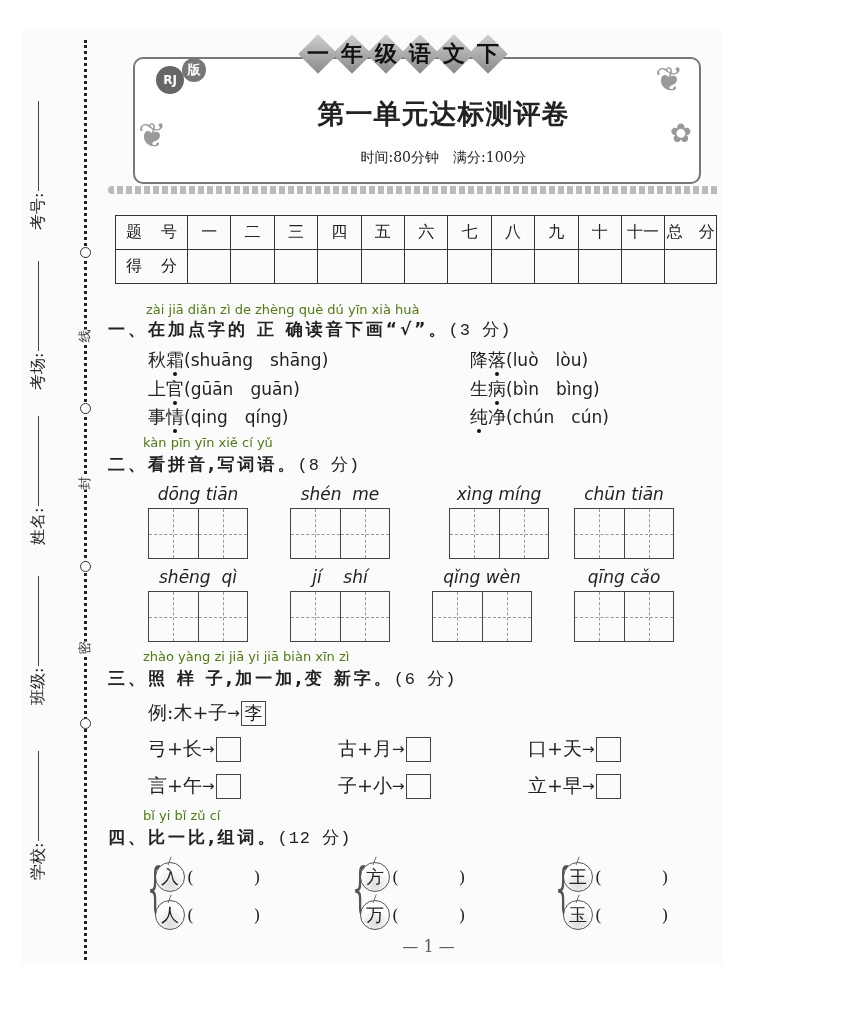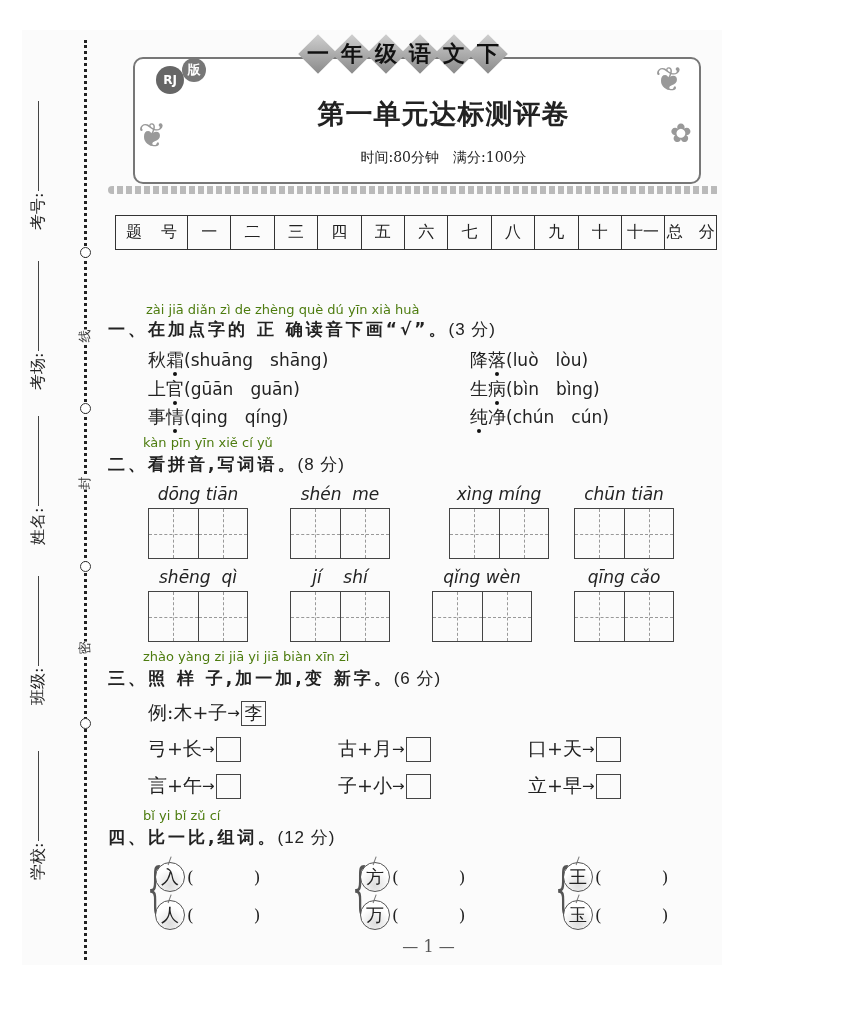--- a/index.html
+++ b/index.html
@@ -31,21 +31,21 @@
           background: repeating-linear-gradient(90deg, #aaa 0 6px, transparent 6px 9px); border-radius: 4px; opacity: .8; }
 
   
   table.score { position: absolute; left: 115px; top: 215px; border-collapse: collapse; font-size: 16px; }
   table.score td { border: 1px solid #333; height: 34px; width: 43.4px; text-align: center; }
   table.score td.lbl { width: 72px; text-align: justify; text-align-last: justify; padding: 0 10px; }
 
   
   .pinyin-tiny { position: absolute; font-family: "DejaVu Sans", sans-serif; font-size: 13px; color: #4d7c0f; white-space: nowrap; }
   .sec-title { position: absolute; left: 108px; font-family: "DejaVu Sans", sans-serif; font-size: 17px; font-weight: bold; white-space: nowrap; letter-spacing: 3px; }
-  .sec-title .pts { font-family: Liberation Sans, sans-serif; font-weight: normal; letter-spacing: 1px; }
+  .sec-title .pts { font-family: Liberation Mono, monospace; font-weight: normal; letter-spacing: 1px; }
 
   .q1-item { position: absolute; font-size: 18px; white-space: nowrap; }
   .q1-item .py { font-family: "DejaVu Sans", sans-serif; font-size: 17px; }
   .q1-item .dotted { position: relative; }
   .q1-item .dotted::after { content: ""; position: absolute; left: 50%; bottom: -6px; width: 4px; height: 4px; margin-left: -2px; background: #111; border-radius: 50%; }
 
   .word { position: absolute; width: 100px; }
   .word .py { font-family: "DejaVu Sans", sans-serif; font-size: 17px; text-align: center; height: 24px; white-space: pre; font-style: italic; }
   .tian-grid { display: flex; border: 1.5px solid #444; height: 51px; }
   .tian-cell { flex: 1; position: relative; }
@@ -147,20 +147,35 @@
     <td>四</td>
     <td>五</td>
     <td>六</td>
     <td>七</td>
     <td>八</td>
     <td>九</td>
     <td>十</td>
     <td>十一</td>
     <td style="width:52px">总　分</td>
   </tr>
+  <tr>
+    <td class="lbl">得分</td>
+    <td></td>
+        <td></td>
+    <td></td>
+        <td></td>
+    <td></td>
+        <td></td>
+    <td></td>
+        <td></td>
+    <td></td>
+        <td></td>
+    <td></td>
+        <td></td>
+  </tr>
 </tbody>
   </table>
 
 <div class="pinyin-tiny" style="left:146px;top:302px">zài jiā diǎn zì  de zhèng què dú yīn xià huà</div>
 <div class="sec-title" style="top:318px"><span>一、在加点字的 正 确读音下画“√”。</span><span class="pts">(3 分)</span></div>
 
 <div class="q1-item" style="left:148px;top:348px"><span>秋</span><span class="dotted">霜</span><span class="py">(shuāng　shāng)</span></div>
 <div class="q1-item" style="left:470px;top:348px"><span>降</span><span class="dotted">落</span><span class="py">(luò　lòu)</span></div>
 <div class="q1-item" style="left:148px;top:377px"><span>上</span><span class="dotted">官</span><span class="py">(gūān　guān)</span></div>
 <div class="q1-item" style="left:470px;top:377px"><span>生</span><span class="dotted">病</span><span class="py">(bìn　bìng)</span></div>

